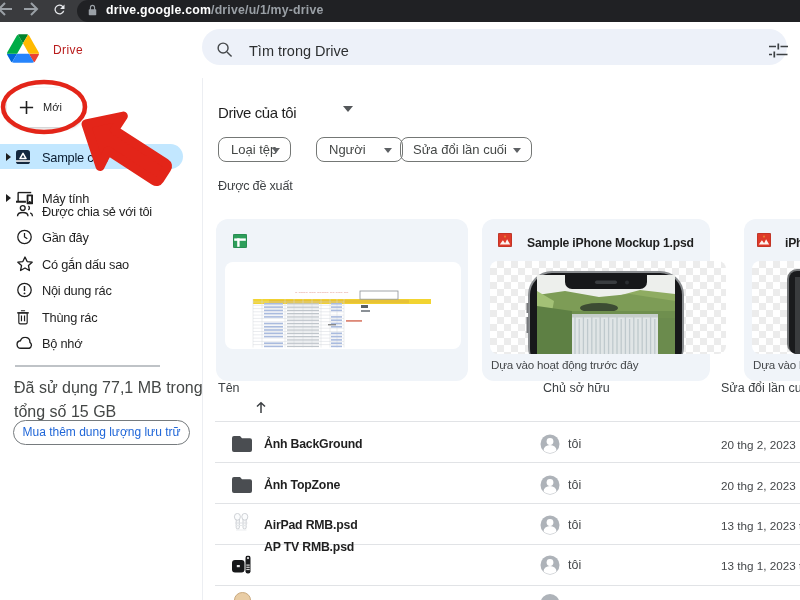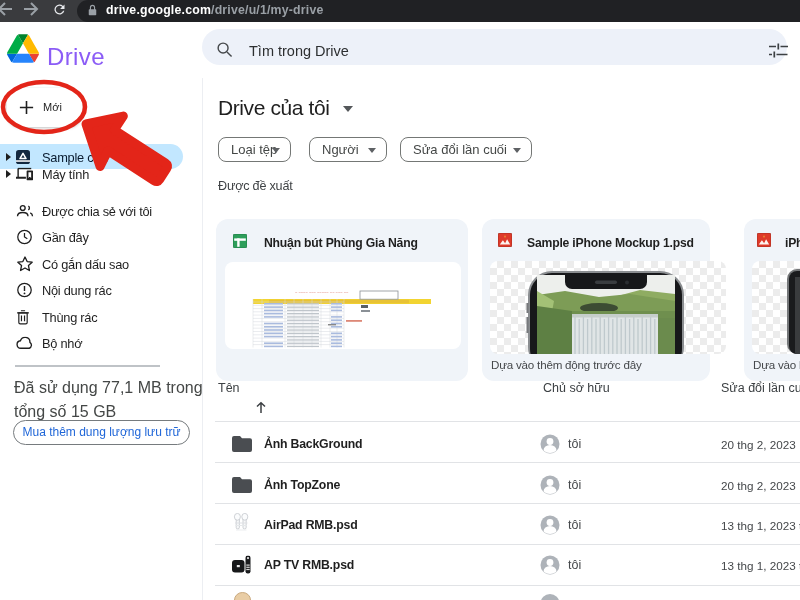--- a/index.html
+++ b/index.html
@@ -4,38 +4,38 @@
 html,body{width:800px;height:600px}
 body{font-family:"Liberation Sans",sans-serif;position:relative;background:#fff;overflow:hidden}
 .abs{position:absolute}
 
 .topbar{position:absolute;left:0;top:0;width:800px;height:22px;background:#3a3b3e}
 .urlpill{position:absolute;left:77px;top:0;width:723px;height:22px;background:#202124;border-radius:11px 0 0 11px}
 .urltext{position:absolute;left:106px;top:3px;font-size:12.3px;color:#fff;font-weight:700;letter-spacing:.2px}
 .urltext span{color:#9aa0a6;font-weight:700}
 
 .vline{position:absolute;left:202px;top:78px;width:1px;height:522px;background:#eceef2}
-.drivename{position:absolute;left:47px;top:43px;font-size:24px;color:#8b5cf6;letter-spacing:.4px}
+.drivename{position:absolute;left:53px;top:43px;font-size:12px;color:#b91c1c;letter-spacing:.4px}
 .newbtn{position:absolute;left:7px;top:88px;width:75px;height:39px;background:#fff;border-radius:14px;box-shadow:0 1px 3px rgba(0,0,0,.25);}
 .newbtn .plus{position:absolute;left:12px;top:12px;width:15px;height:15px}
 .newbtn .lbl{position:absolute;left:36px;top:13px;font-size:11px;color:#1f1f1f;font-weight:500}
 .navrow{position:absolute;left:0;width:202px;height:27px}
 .navrow .txt{position:absolute;left:42px;top:50%;transform:translateY(-50%);font-size:12.8px;color:#1f1f1f;letter-spacing:-.25px;white-space:nowrap}
 .navrow .ico{position:absolute;left:16px;top:50%;transform:translateY(-50%)}
 .navrow .exp{position:absolute;left:5px;top:50%;transform:translateY(-50%)}
 .selpill{position:absolute;left:0;top:144px;width:183px;height:25px;background:#c2e7ff;border-radius:0 13px 13px 0}
 .sel .txt{color:#0a1c30;font-weight:400}
 .sdiv{position:absolute;left:15px;top:365px;width:145px;height:2px;background:#bfc3c7}
 .storage{position:absolute;left:14px;top:376px;font-size:16px;color:#444746;line-height:24px}
 .buybtn{position:absolute;left:13px;top:420px;width:177px;height:25px;border:1px solid #767b7e;border-radius:13px;text-align:center;line-height:23px;font-size:12px;color:#1f66d8;font-weight:500}
 
 .search{position:absolute;left:202px;top:29px;width:585px;height:36px;background:#edf1f9;border-radius:18px}
 .searchtxt{position:absolute;left:249px;top:43px;font-size:14.5px;color:#2d2f31}
 
-.h1{position:absolute;left:218px;top:96px;font-size:21px;color:#1f1f1f;letter-spacing:-.4px}
+.h1{position:absolute;left:218px;top:104px;font-size:15px;color:#1f1f1f;letter-spacing:-.4px}
 .chip{position:absolute;top:137px;height:25px;border:1px solid #747775;border-radius:8px;font-size:13px;color:#444746;line-height:23px;padding:0 26px 0 12px;white-space:nowrap}
 .chipcaret{position:absolute;right:10px;top:10px;width:0;height:0;border-left:4px solid transparent;border-right:4px solid transparent;border-top:5px solid #5e6164}
 .suggest{position:absolute;left:218px;top:179px;font-size:12.6px;color:#3f4245;font-weight:500;letter-spacing:-.2px}
 .card{position:absolute;top:219px;height:162px;background:#f0f4f9;border-radius:12px}
 .card .title{position:absolute;font-size:12.2px;font-weight:700;color:#1f1f1f;white-space:nowrap;transform:translateY(-50%);top:24px;letter-spacing:-.2px}
 .card .cico{position:absolute;top:15px}
 .card .foot{position:absolute;left:13px;top:139px;font-size:11.6px;color:#45484b;white-space:nowrap;letter-spacing:-.2px}
 .checker{background-image:conic-gradient(#ececec 25%,#fff 0 50%,#ececec 0 75%,#fff 0);background-size:14px 14px}
 
 .thead{position:absolute;top:381px;font-size:12.5px;color:#3c4043;font-weight:500;white-space:nowrap}
@@ -87,21 +87,21 @@
   <svg class="exp" width="6" height="8" viewBox="0 0 6 8">
       <path d="M1 0 L6 4 L1 8z" fill="#1f1f1f"></path>
     </svg>
   <svg class="ico" width="14" height="14" viewBox="0 0 24 24">
       <rect width="24" height="24" rx="4.5" fill="#13283f"></rect>
       <path d="M12 5.8 6.8 14.6 H17.2 Z" fill="none" stroke="#fff" stroke-width="2.6" stroke-linejoin="round"></path>
       <rect x="0" y="17.6" width="24" height="2.6" fill="#fff"></rect>
     </svg>
   <div class="txt">Sample của</div>
 </div>
-<div class="navrow" style="top:160px">
+<div class="navrow" style="top:184px">
   <svg class="exp" width="6" height="8" viewBox="0 0 6 8">
       <path d="M1 0 L6 4 L1 8z" fill="#1f1f1f"></path>
     </svg>
   <svg class="ico" width="17" height="13" viewBox="0 0 24 18">
       <path fill="#1f1f1f" d="M4 2.2h17.5V0H4C2.9 0 2 .9 2 2v11H0v2.8h14V13H4V2.2zm19 2h-7c-.55 0-1 .45-1 1v11.8c0 .55.45 1 1 1h7c.55 0 1-.45 1-1V5.2c0-.55-.45-1-1-1zm-1.6 10.6h-3.8V6.4h3.8v8.4z"></path>
       <rect x="18.2" y="13.2" width="2.4" height="1.6" fill="#1f1f1f"></rect>
     </svg>
   <div class="txt">Máy tính</div>
 </div>
 <div class="navrow" style="top:197px">
@@ -166,32 +166,31 @@
     <g stroke="#3c4043" stroke-width="1.7">
       <path d="M0 3.5h7M11.5 3.5h7.5M0 11.5h3M7.5 11.5h11"></path>
       <path d="M9.3 0.5v6M5.3 8.5v6"></path>
     </g>
   </svg>
 
 <div class="h1">Drive của tôi</div>
 <div class="abs" style="left:343px;top:106px;width:0;height:0;border-left:5px solid transparent;border-right:5px solid transparent;border-top:6px solid #54575a"></div>
 
 <div class="chip" style="left:218px;width:73px">Loại tệp<div class="chipcaret"></div></div>
-<div class="chip" style="left:309px;width:78px">Người<div class="chipcaret"></div></div>
+<div class="chip" style="left:316px;width:87px">Người<div class="chipcaret"></div></div>
 <div class="chip" style="left:400px;width:132px">Sửa đổi lần cuối<div class="chipcaret"></div></div>
 
 <div class="suggest">Được đề xuất</div>
 
 <div class="card" style="left:216px;width:252px">
   <svg class="cico" style="left:17px;top:15px" width="14" height="14" viewBox="0 0 14 14">
       <rect width="14" height="14" rx="2.2" fill="#2e9e5b" stroke="#1d7a43" stroke-width=".8"></rect>
       <rect x="1.2" y="4.4" width="11.6" height="2.4" fill="#fff"></rect>
       <rect x="4.2" y="4.4" width="2.4" height="8.4" fill="#fff"></rect>
     </svg>
-  <div class="title" style="left:48px">Nhuận bút Phùng Gia Năng</div>
   <div class="abs" style="left:9px;top:43px;width:236px;height:87px;background:#fff;border-radius:8px"></div>
 
   <svg class="abs" style="left:9px;top:43px" width="236px" height="87px" viewBox="0 0 236 87">
     <g>
       <text x="70" y="32" font-size="4" fill="#cc4433" font-family="Liberation Sans">~ ~~~~ ~~~ ~~~~~ ~~ ~~~ ~~</text>
       <rect x="28" y="37" width="178" height="5" fill="#f2d431"></rect>
       <rect x="44" y="37.8" width="140" height="3.4" fill="#e8c235"></rect>
       <rect x="135" y="29" width="38" height="8.2" fill="#fff" stroke="#8a8f94" stroke-width="0.8"></rect>
       <rect x="136" y="43" width="7" height="3" fill="#596066"></rect>
       <rect x="136" y="48" width="9" height="2" fill="#8a9096"></rect>
@@ -316,21 +315,21 @@
         <rect x="82" y="53" width="86" height="3.5" fill="#c6cecb"></rect>
         <rect x="168" y="57" width="17" height="36" fill="#6b8b4d"></rect>
       </g>
       <path d="M75 14 h82 v7 a7 7 0 0 1 -7 7 h-68 a7 7 0 0 1 -7 -7 z" fill="#17181a"></path>
       <rect x="105" y="19.5" width="22" height="3.5" rx="1.7" fill="#3a3d40"></rect>
       <circle cx="137" cy="21.5" r="2" fill="#2b2e31"></circle>
       <rect x="36.5" y="42" width="2" height="10" fill="#77797c"></rect>
       <rect x="36.5" y="56" width="2" height="16" fill="#77797c"></rect>
     </svg>
   </div>
-  <div class="foot" style="left:9px">Dựa vào thêm động trước đây</div>
+  <div class="foot" style="left:9px">Dựa vào hoạt động trước đây</div>
 </div>
 
 <div class="card" style="left:744px;width:252px">
   <svg class="cico" style="left:13px;top:14px" width="14" height="14" viewBox="0 0 14 14">
       <rect width="14" height="14" rx="2.2" fill="#de3a2a" stroke="#a62b1e" stroke-width=".9"></rect>
       <path fill="#fdf3ef" d="M1.8 11.6 4.9 7.2l2.2 3 2-4 3.1 5.4z"></path>
       <circle cx="7" cy="3.6" r="1.1" fill="#e87e31"></circle>
     </svg>
   <div class="title" style="left:41px">iPhone</div>
   <div class="abs checker" style="left:8px;top:42px;width:236px;height:93px;border-radius:8px;overflow:hidden">
@@ -404,21 +403,21 @@
     <g>
 <rect x="1" y="4.5" width="12.5" height="12.5" rx="3" fill="#17181a"></rect>
 <rect x="5.8" y="9.5" width="3" height="2.2" fill="#fff" opacity=".9"></rect>
 <rect x="14.5" y="0" width="5" height="18" rx="2.2" fill="#1b1c1e"></rect>
 <circle cx="17" cy="2.6" r="1.1" fill="#e8e8e8"></circle>
 <rect x="15.3" y="9" width="3.4" height="1.2" fill="#d7d7d7"></rect>
 <rect x="15.3" y="11.2" width="3.4" height="1.2" fill="#d7d7d7"></rect>
 <rect x="15.3" y="13.4" width="3.4" height="1.2" fill="#d7d7d7"></rect>
 </g>
   </svg>
-<div class="fname" style="top:565px">AP TV RMB.psd</div>
+<div class="fname" style="top:547px">AP TV RMB.psd</div>
 <svg class="avatar" style="top:565px" width="20" height="20" viewBox="0 0 20 20">
     <circle cx="10" cy="10" r="9.5" fill="#aeb3b9"></circle>
     <circle cx="10" cy="7.5" r="3.4" fill="#fff"></circle>
     <path d="M3.5 16.5a6.5 5.5 0 0 1 13 0 9.5 9.5 0 0 1-13 0z" fill="#fff"></path>
   </svg>
 <div class="towner" style="top:565px">tôi</div>
 <div class="tdate" style="top:565px">13 thg 1, 2023 t</div>
 
 <svg class="abs" style="left:234px;top:592px" width="17" height="8" viewBox="0 0 17 8">
     <ellipse cx="8.5" cy="8" rx="8" ry="7.5" fill="#e9cda5" stroke="#c9a97e" stroke-width="1"></ellipse>

